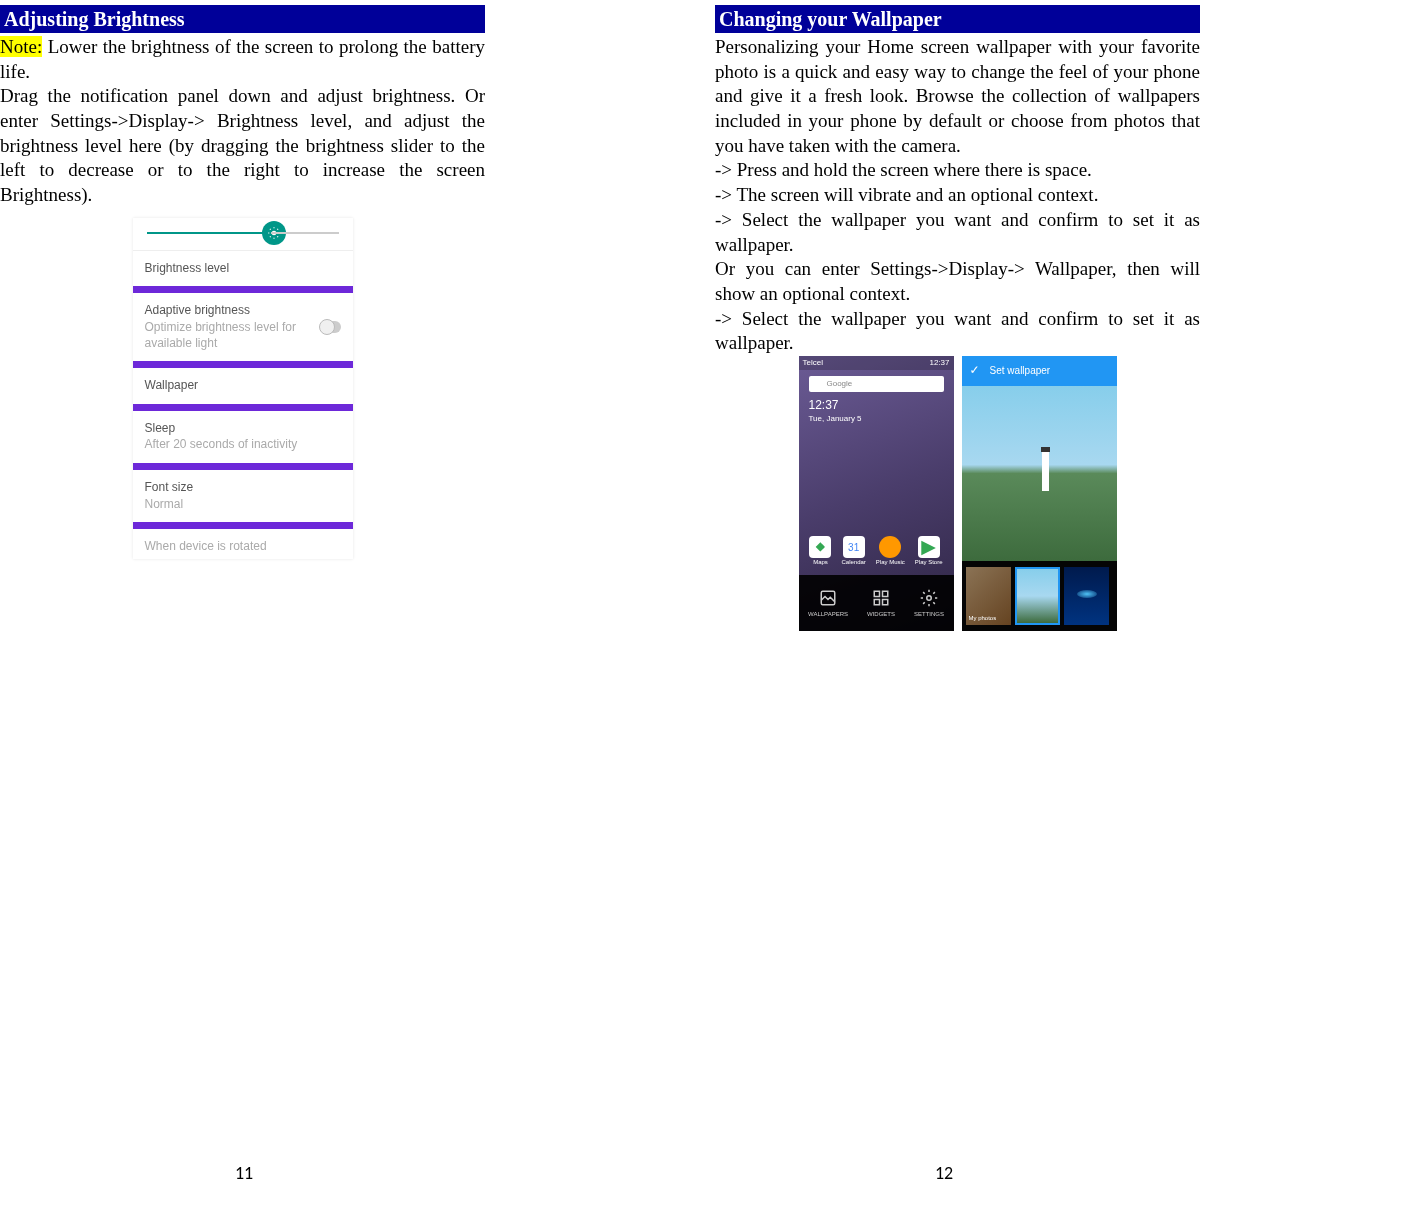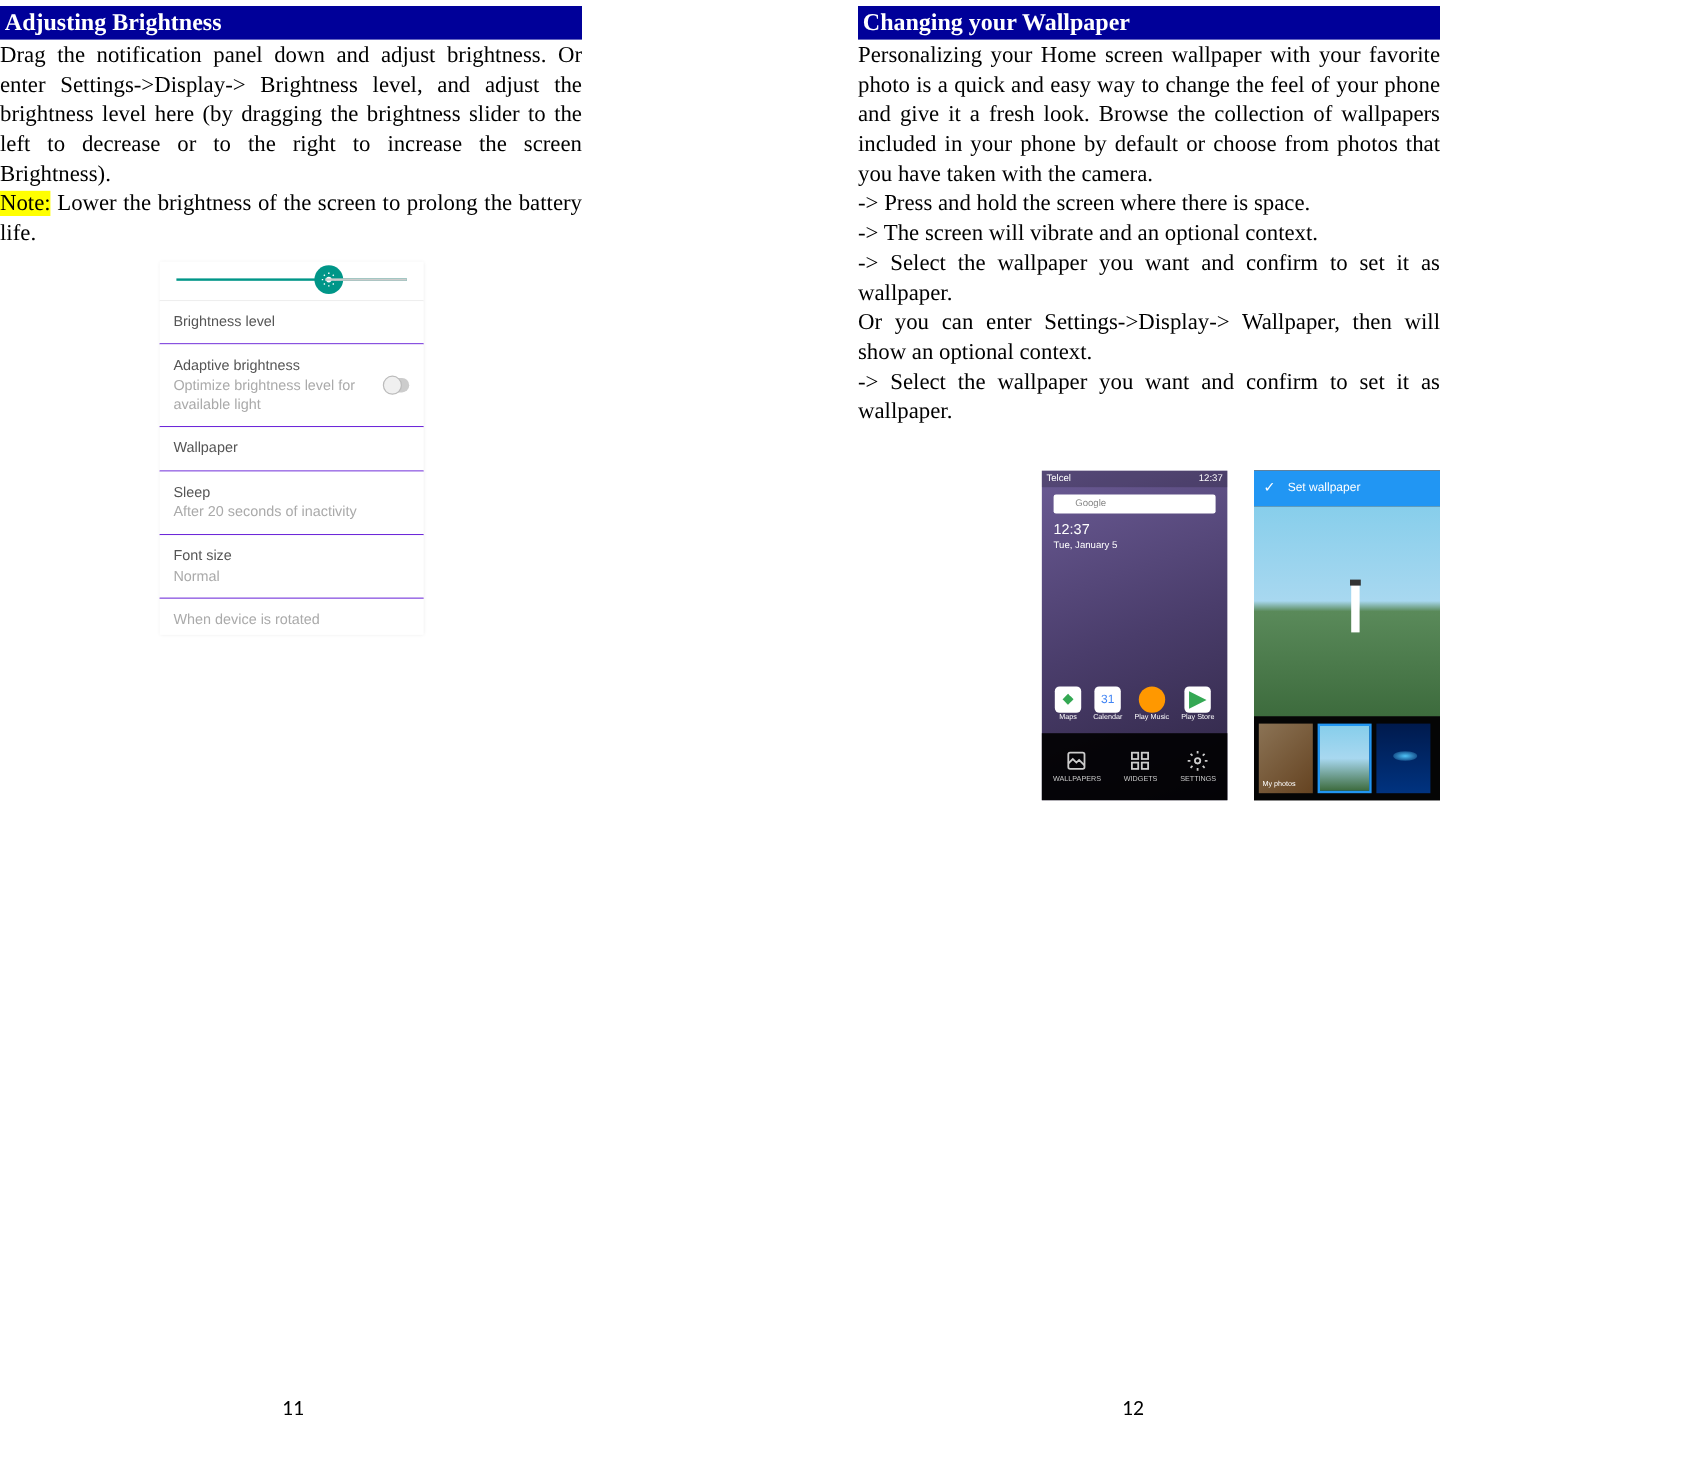--- a/index.html
+++ b/index.html
@@ -79,21 +79,21 @@
       left: 60%;
       top: -11px;
       display: flex;
       align-items: center;
       justify-content: center;
     }
     .slider-thumb svg { width: 14px; height: 14px; }
     .setting-item {
       background: #fff;
       padding: 10px 12px;
-      border-bottom: 1px solid #6d28d9;
+      border-bottom: 7px solid #6d28d9;
     }
     .setting-title {
       font-size: 12px;
       color: #555;
     }
     .setting-sub {
       font-size: 12px;
       color: #aaa;
       margin-top: 1px;
     }
@@ -115,23 +115,22 @@
       height: 14px;
       background: #f0f0f0;
       border: 1px solid #bbb;
       border-radius: 50%;
       position: absolute;
       left: -1px;
       top: -2px;
     }
     .wallpaper-shots {
       display: flex;
-      gap: 22px;
-      justify-content: flex-end;
-      margin-top: 36px;
+      gap: 8px;
+      justify-content: center;
     }
     .phone-screen {
       width: 155px;
       height: 275px;
       background: #222;
       position: relative;
       font-family: Arial, sans-serif;
       overflow: hidden;
     }
     .phone-screen .statusbar {
@@ -285,24 +284,24 @@
     .page-number.left { left: 235px; }
     .page-number.right { left: 935px; }
   </style>
 </head>
 <body>
 
 <div class="pages">
 
   <div class="page page-left">
     <div class="section-header">Adjusting Brightness</div>
-    <div class="body-text">Drag the notification panel down and adjust brightness. Or enter Settings-&gt;Display-&gt; Brightness level, and adjust the brightness level here (by dragging the brightness slider to the left to decrease or to the right to increase the screen Brightness).</div>
     <div class="body-text">
       <span class="highlight">Note:</span><span> Lower the brightness of the screen to prolong the battery life.</span>
     </div>
+    <div class="body-text">Drag the notification panel down and adjust brightness. Or enter Settings-&gt;Display-&gt; Brightness level, and adjust the brightness level here (by dragging the brightness slider to the left to decrease or to the right to increase the screen Brightness).</div>
 
     
     <div class="display-settings">
       <div class="slider-row">
         <div class="slider-track">
           <div class="slider-thumb">
             <svg viewBox="0 0 24 24" fill="#fff">
                 <circle cx="12" cy="12" r="4"></circle>
                 <path d="M12 2v2M12 20v2M4.93 4.93l1.41 1.41M17.66 17.66l1.41 1.41M2 12h2M20 12h2M4.93 19.07l1.41-1.41M17.66 6.34l1.41-1.41" stroke="#fff" stroke-width="2"></path>
               </svg>

